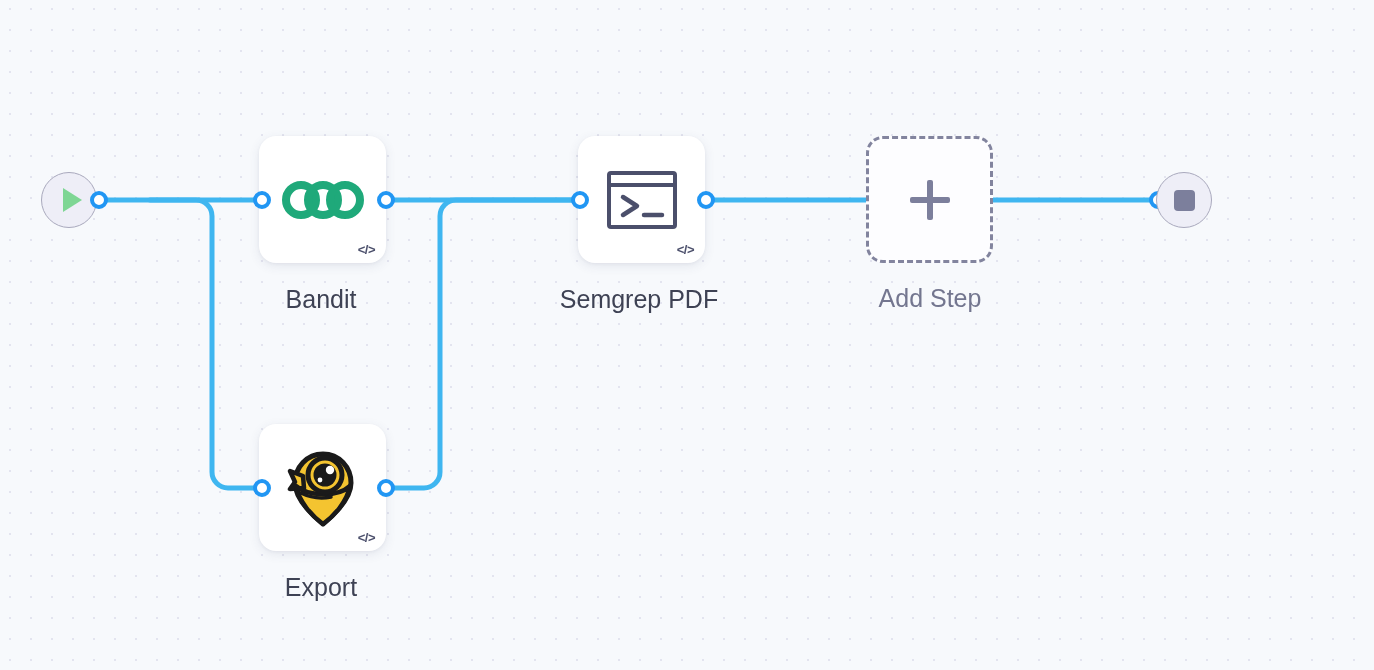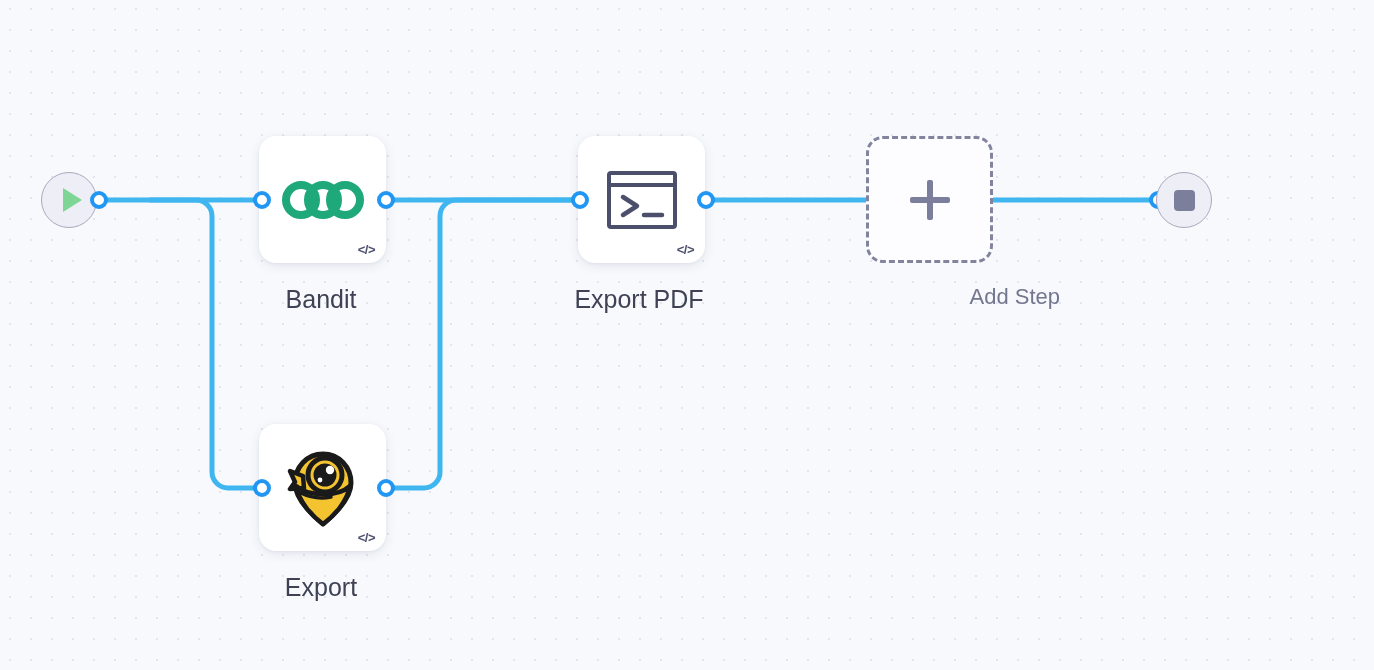--- a/index.html
+++ b/index.html
@@ -106,22 +106,22 @@
   .plus-h, .plus-v {
     position: absolute;
     background: #7c7f9c;
     border-radius: 2px;
   }
   .plus-h { width: 40px; height: 6px; }
   .plus-v { width: 6px;  height: 40px; }
   .add-label {
     position: absolute;
     width: 260px;
-    text-align: right;
-    font-size: 22px;
+    text-align: center;
+    font-size: 25px;
     color: #73768f;
     white-space: nowrap;
   }
 
   
   .port {
     position: absolute;
     width: 18px;
     height: 18px;
     border-radius: 50%;
@@ -202,21 +202,21 @@
         <rect x="3" y="3" width="66" height="54" rx="2" fill="none" stroke="#4b4f6b" stroke-width="4"></rect>
         <line x1="3" y1="15" x2="69" y2="15" stroke="#4b4f6b" stroke-width="4"></line>
         <polyline points="17,27 31,36 17,45" fill="none" stroke="#4b4f6b" stroke-width="4.5" stroke-linecap="round" stroke-linejoin="round"></polyline>
         <line x1="38" y1="45" x2="56" y2="45" stroke="#4b4f6b" stroke-width="4.5" stroke-linecap="round"></line>
       </svg>
     </div>
     <div class="code-badge">&lt;/&gt;</div>
   </div>
   <div class="port" style="left:571px; top:191px;"></div>
   <div class="port" style="left:697px; top:191px;"></div>
-  <div class="node-label" style="left:509px; top:285px;">Export PDF</div>
+  <div class="node-label" style="left:509px; top:285px;">Semgrep PDF</div>
 
   <div class="add-node" style="left:866px; top:136px;">
     <div class="plus-h"></div>
     <div class="plus-v"></div>
   </div>
   <div class="add-label" style="left:800px; top:284px;">Add Step</div>
 
   <div class="port" style="left:1149px; top:191px;"></div>
   <div class="endpoint" style="left:1156px; top:172px;">
     <div class="stop-sq"></div>

